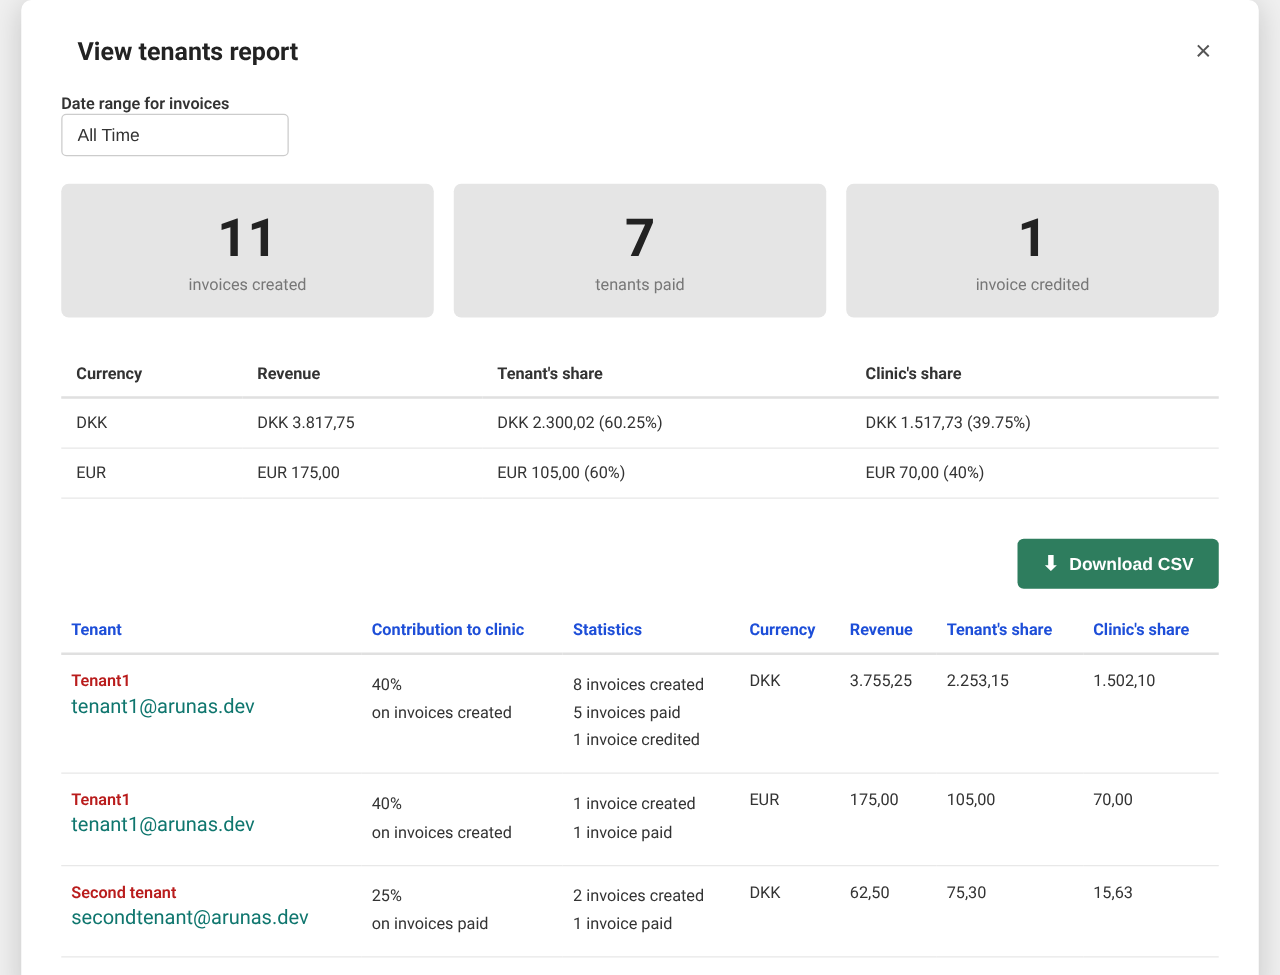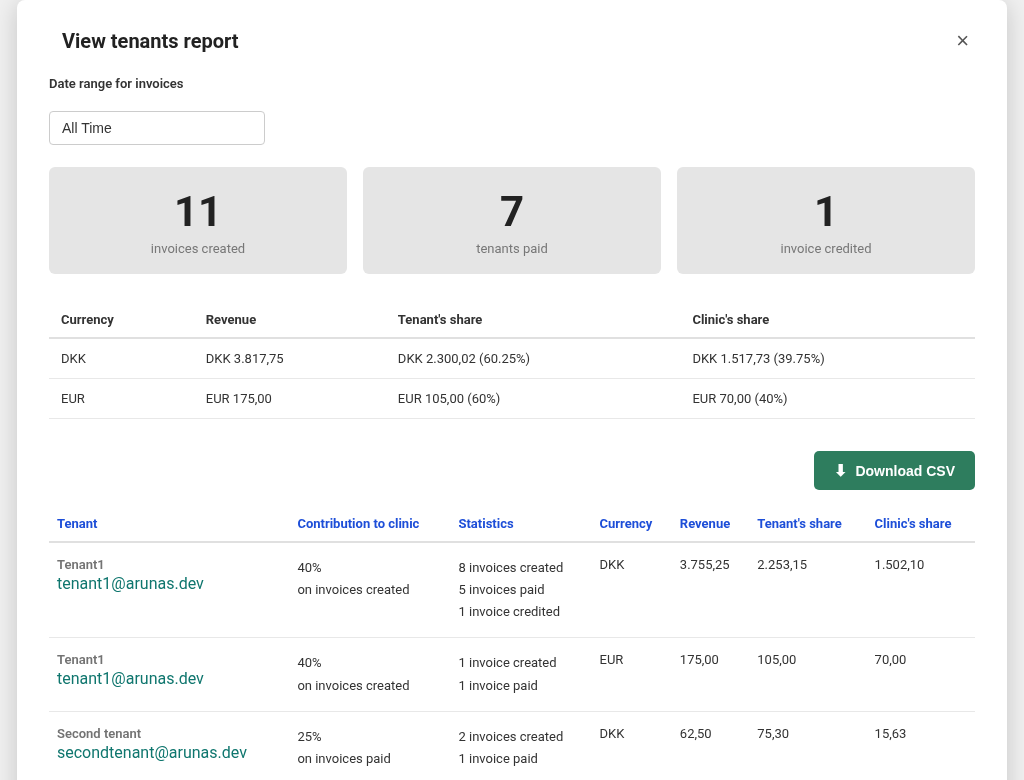--- a/index.html
+++ b/index.html
@@ -38,29 +38,29 @@
       cursor: pointer;
       font-size: 22px;
       color: #555;
       line-height: 1;
       padding: 2px 6px;
     }
     .date-range-label {
       font-size: 13px;
       font-weight: 600;
       color: #333;
-      margin-bottom: 20px;
+      margin-bottom: 0;
     }
     .date-range-select {
       border: 1px solid #ccc;
       border-radius: 4px;
       padding: 8px 12px;
       font-size: 14px;
       color: #333;
-      width: 216px;
+      width: 182px;
       background: #fff;
       appearance: none;
       cursor: pointer;
     }
     .stats-row {
       display: flex;
       gap: 16px;
       margin-top: 22px;
       margin-bottom: 28px;
     }
@@ -137,21 +137,21 @@
     }
     .tenants-table td {
       text-align: left;
       font-size: 13px;
       color: #333;
       padding: 14px 8px;
       border-bottom: 1px solid #e8e8e8;
       vertical-align: top;
     }
     .tenant-name {
-      color: #737373;
+      color: #b91c1c;
       font-weight: 600;
       font-size: 13px;
       cursor: pointer;
     }
     .tenant-email {
       color: #0f766e;
       font-size: 16px;
       margin-top: 2px;
     }
     .stats-cell {

